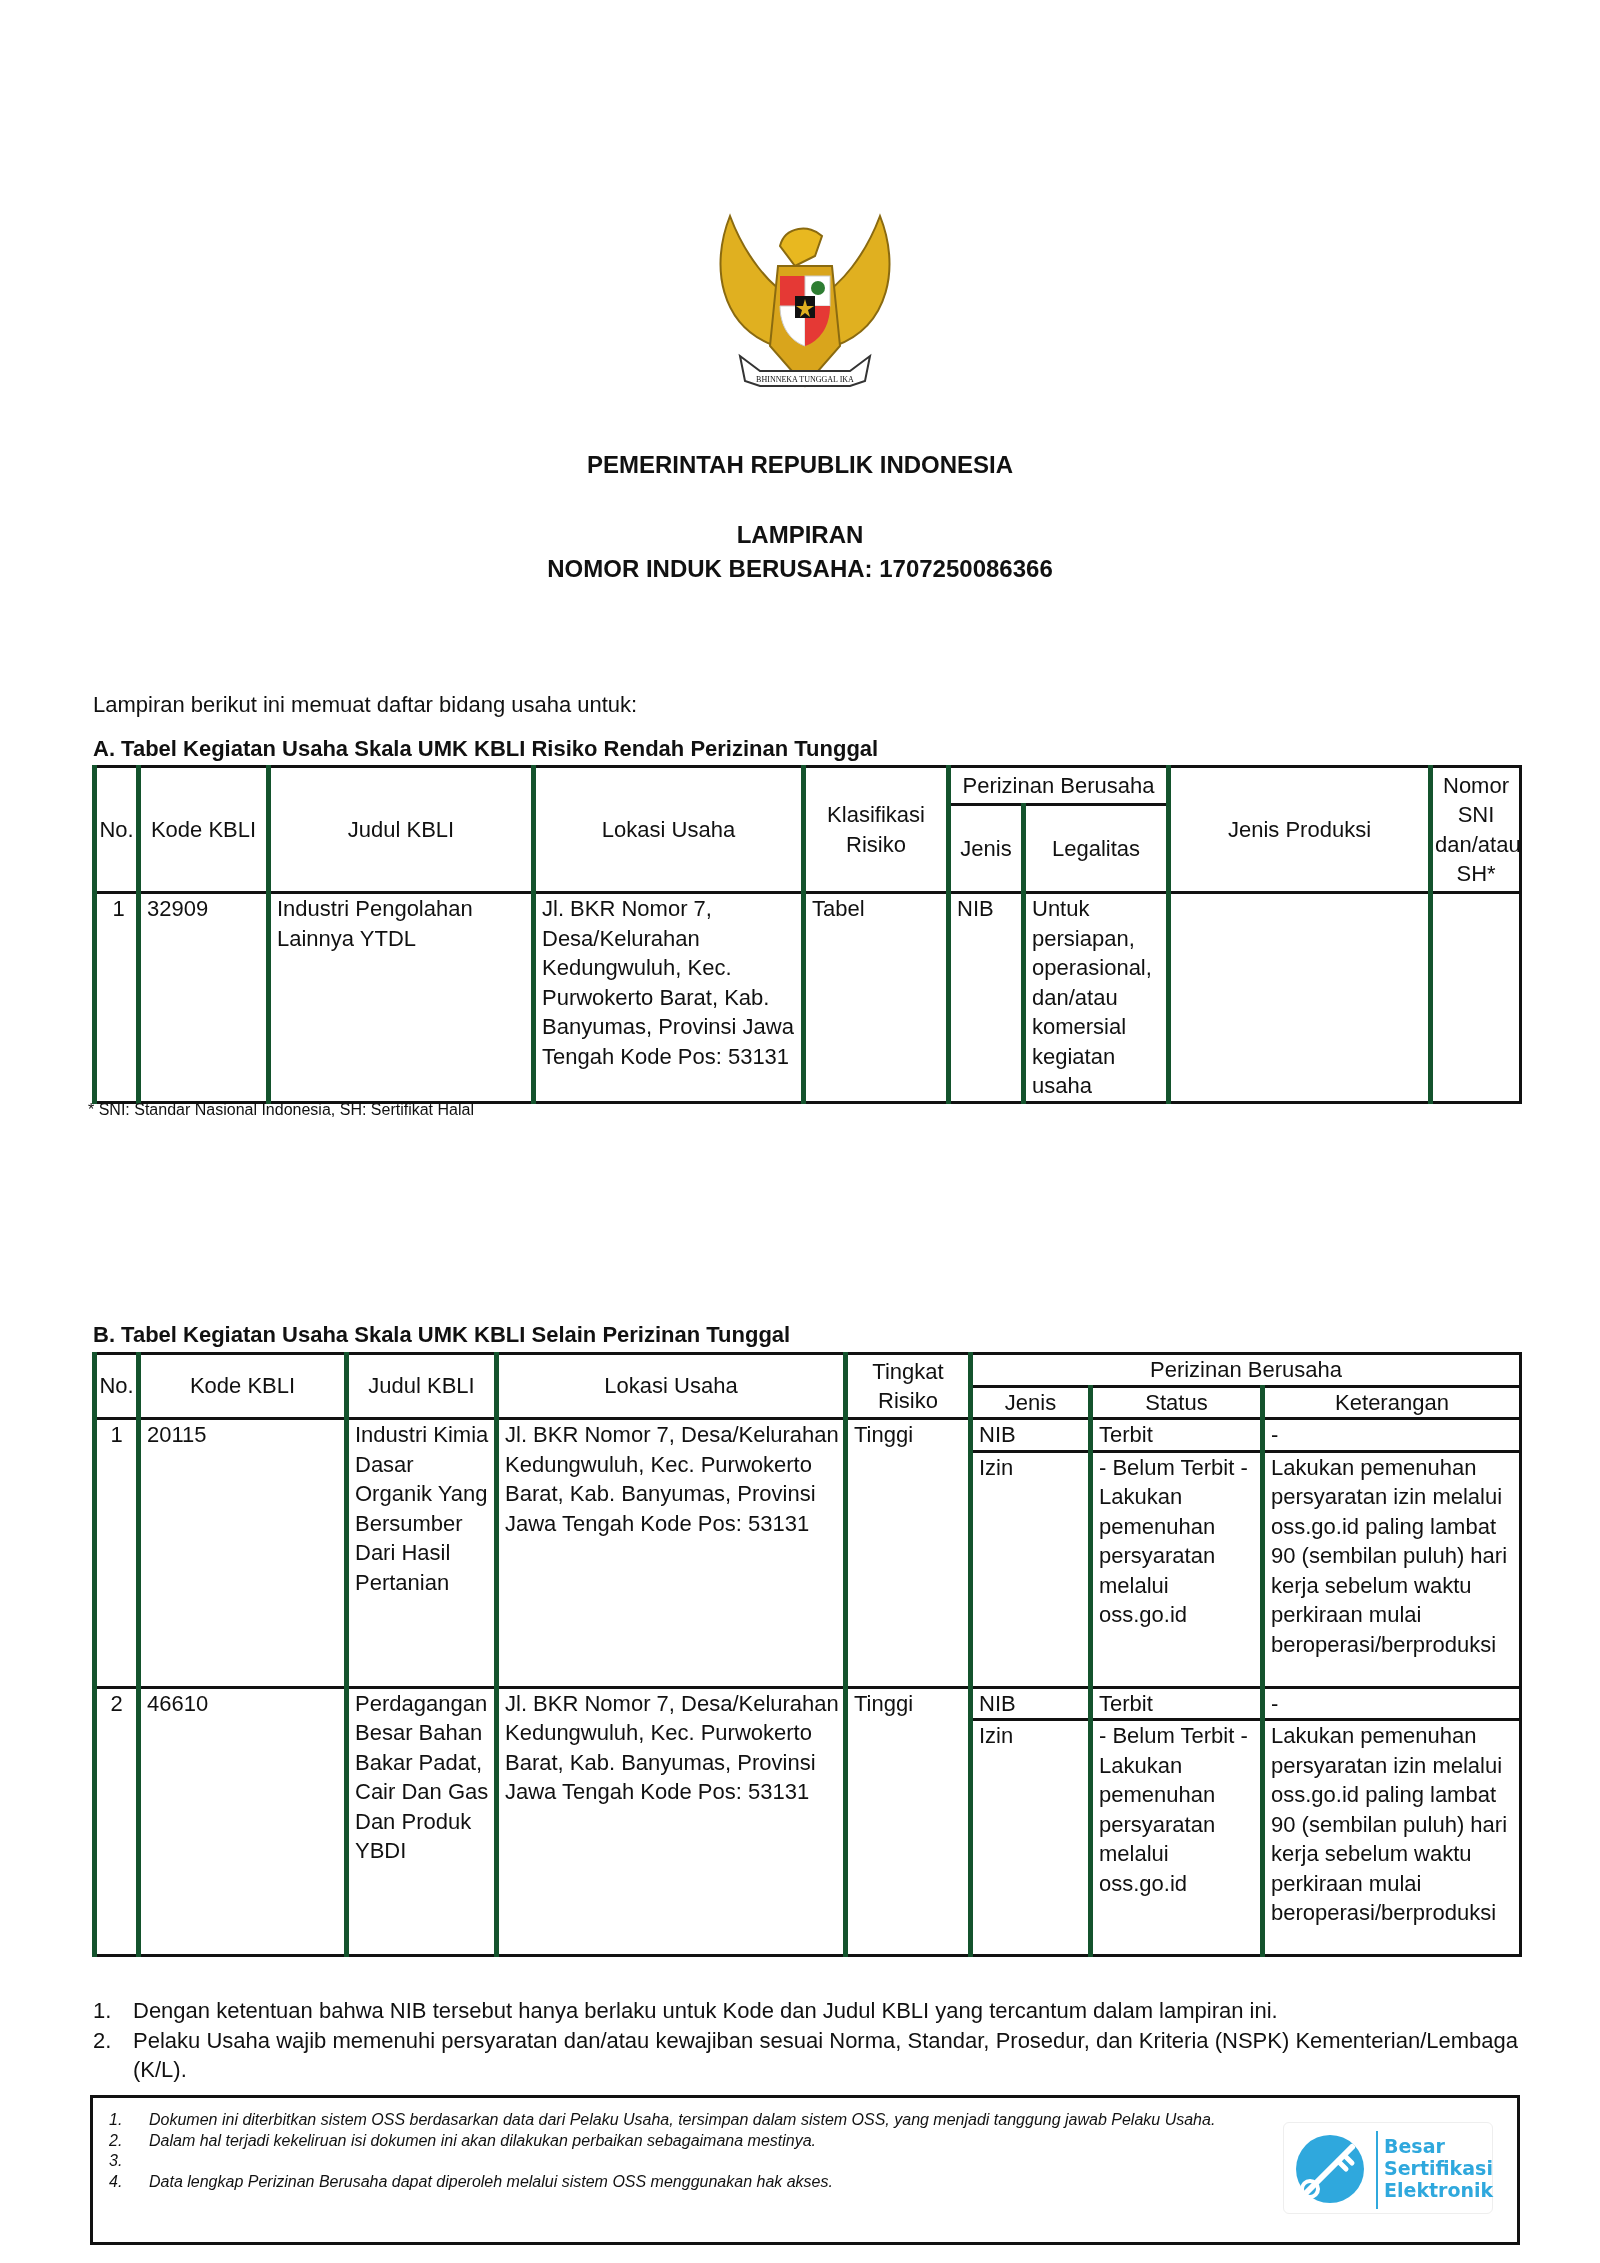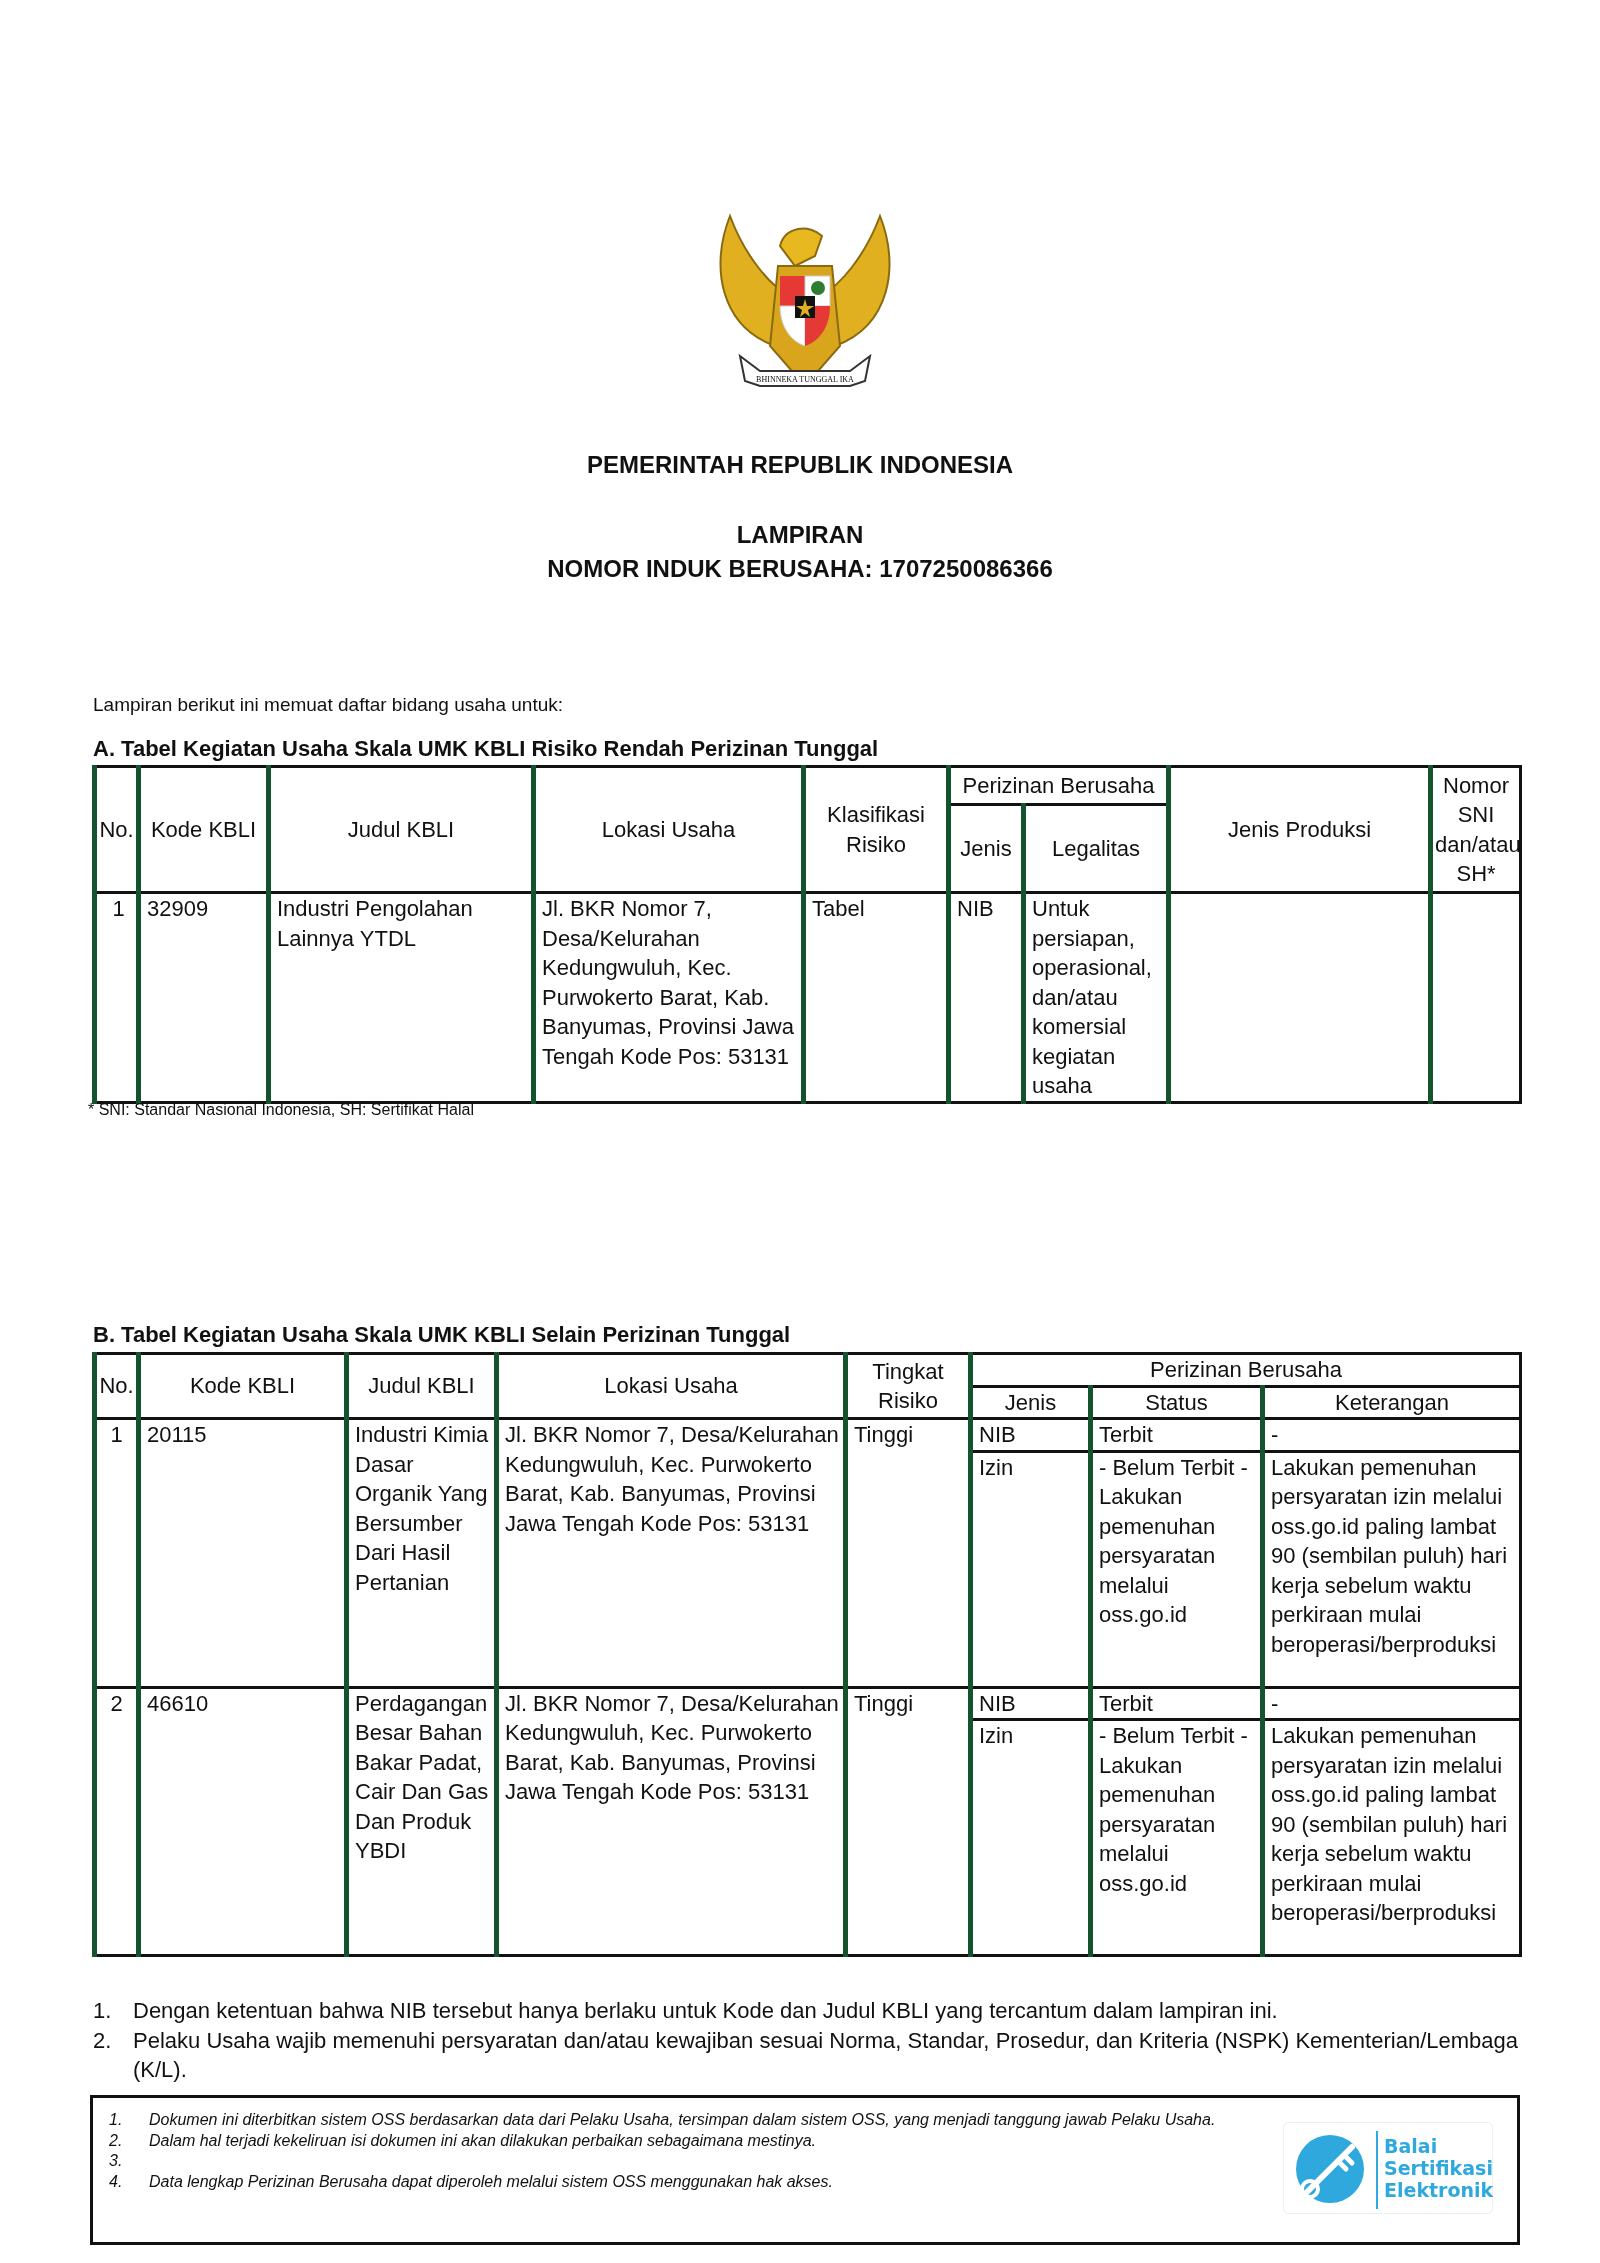--- a/index.html
+++ b/index.html
@@ -5,21 +5,21 @@
   * { box-sizing: border-box; margin: 0; padding: 0; }
   html, body { width: 1600px; height: 2263px; background: #ffffff; }
   body { position: relative; font-family: "Liberation Sans", sans-serif; color: #111; font-size: 22px; line-height: 29.5px; }
 
   .emblem { position: absolute; left: 700px; top: 196px; width: 210px; height: 220px; }
 
   .title-block { position: absolute; left: 0; width: 1600px; text-align: center; font-weight: bold; font-size: 24px; line-height: 34px; }
   .title-1 { top: 448px; }
   .title-2 { top: 518px; }
 
-  .intro { position: absolute; left: 93px; top: 690px; font-size: 19px; }
+  .intro { position: absolute; left: 93px; top: 690px; font-size: 22px; }
   .section-title { position: absolute; left: 93px; font-weight: bold; font-size: 22px; }
   .sec-a { top: 734px; }
   .sec-b { top: 1320px; }
 
   table { border-collapse: collapse; position: absolute; table-layout: fixed; }
   td, th { vertical-align: top; font-weight: normal; padding: 0 2px 0 6px; border-left: 5px solid #14532d; }
 
   
   .tbl-a { left: 92px; top: 765px; width: 1426px; border: 3px solid #111; }
   .tbl-a thead th { vertical-align: middle; text-align: center; padding: 0 2px; }
@@ -227,18 +227,18 @@
   </ol>
   <div class="bsre">
     <svg class="bsre-mark" viewBox="0 0 72 72">
       <circle cx="36" cy="36" r="34" fill="#2fa8dd"></circle>
       <path d="M12 60 L58 14" stroke="#ffffff" stroke-width="6" stroke-linecap="round"></path>
       <path d="M44 28 L52 36 M50 22 L58 30" stroke="#ffffff" stroke-width="5" stroke-linecap="round"></path>
       <circle cx="16" cy="56" r="8" fill="none" stroke="#ffffff" stroke-width="4"></circle>
     </svg>
     <div class="bsre-bar"></div>
     <div class="bsre-text">
-      <div>Balai</div>
+      <div>Besar</div>
       <div>Sertifikasi</div>
       <div>Elektronik</div>
     </div>
   </div>
 </div>
 
 </body></html>

